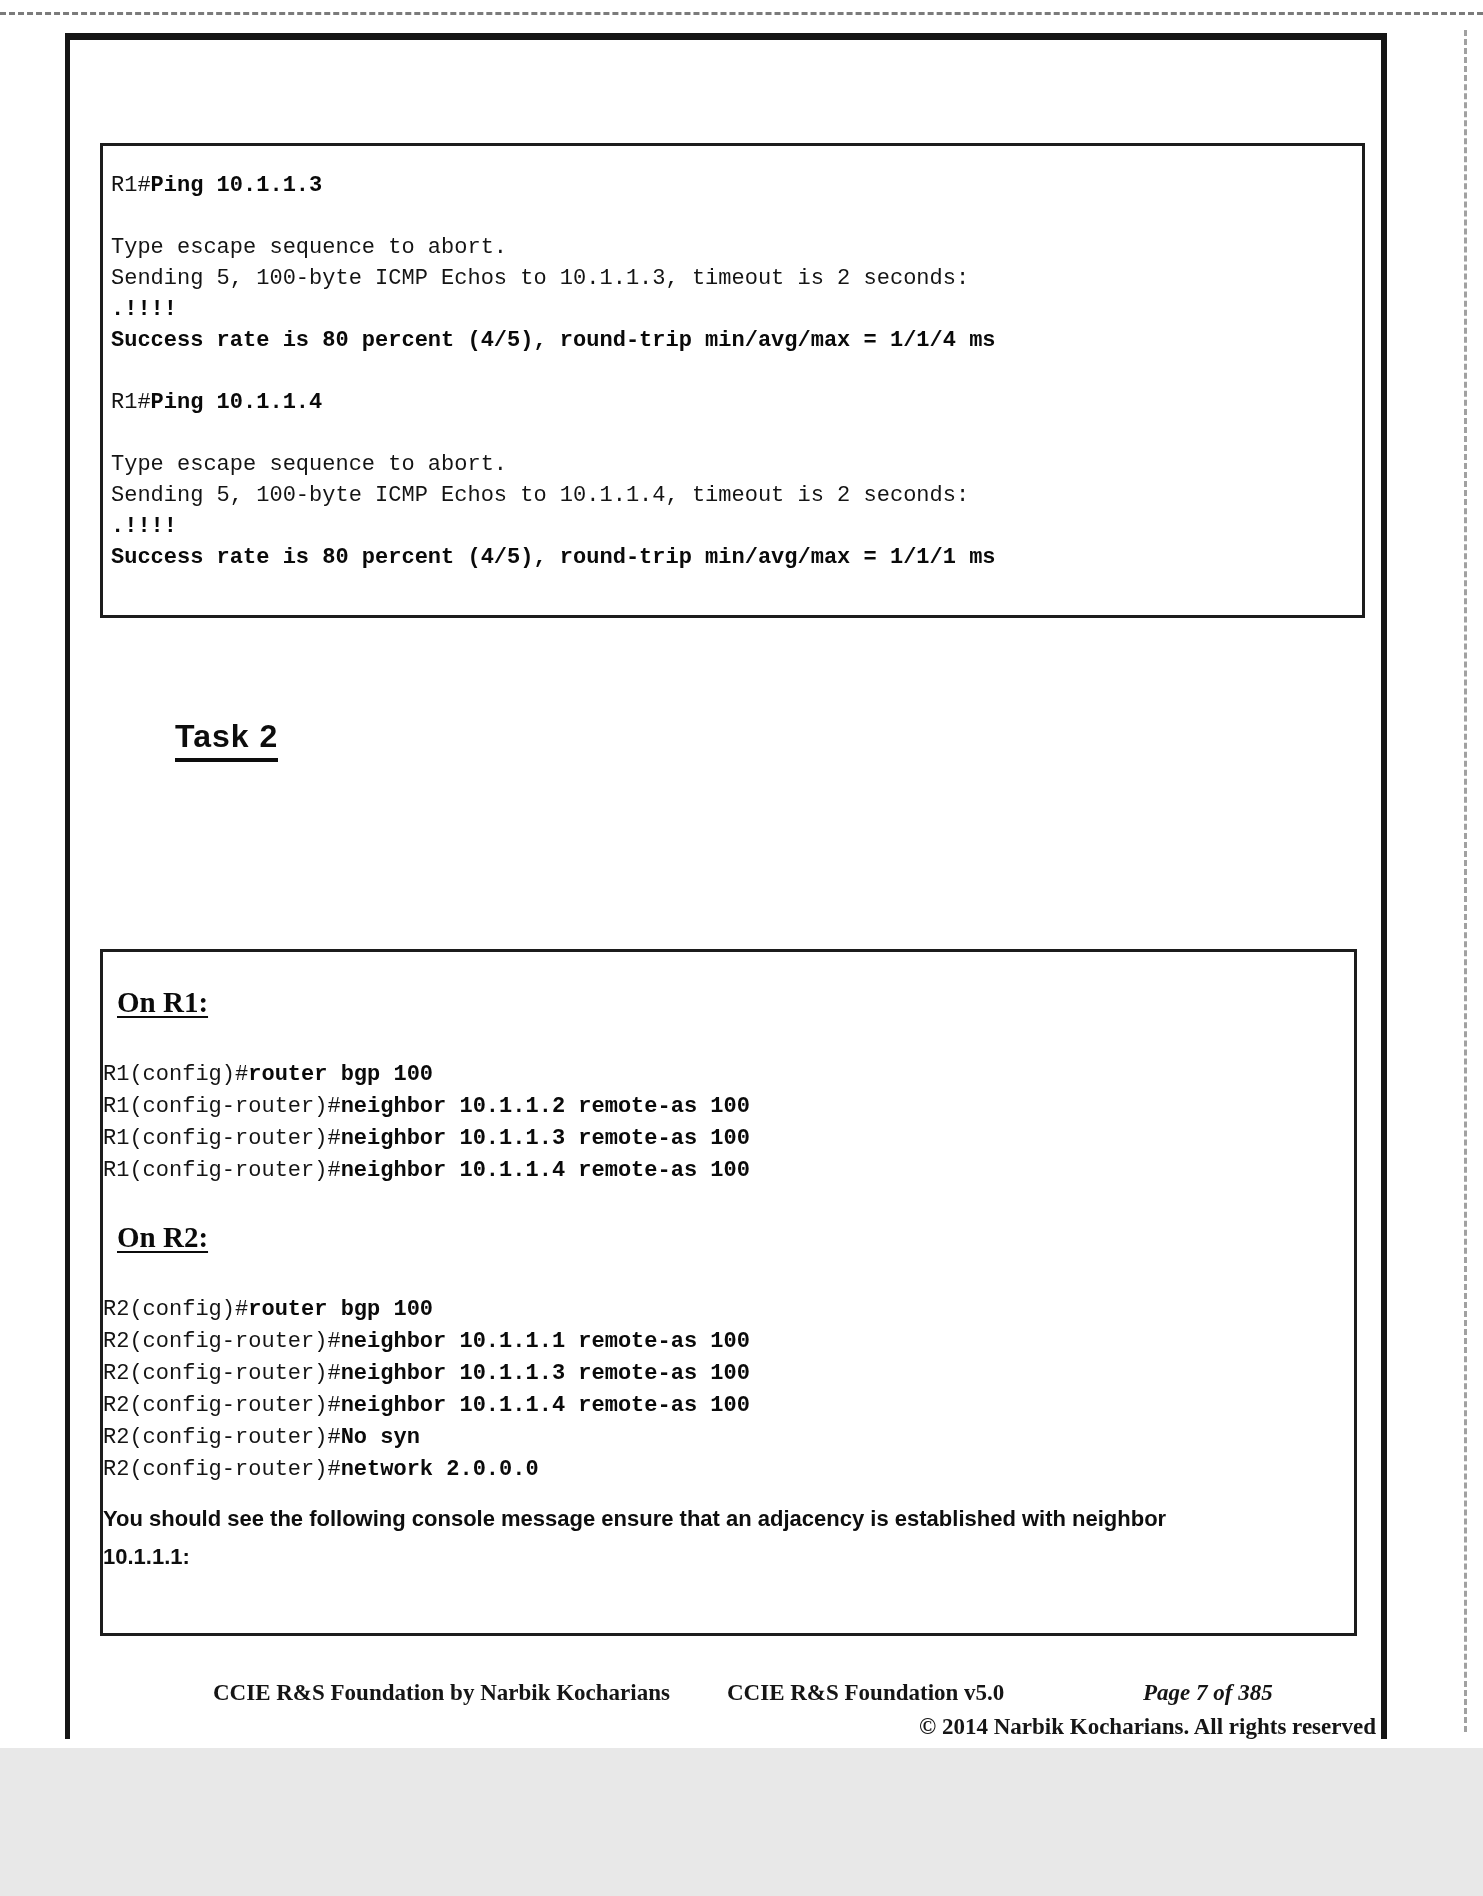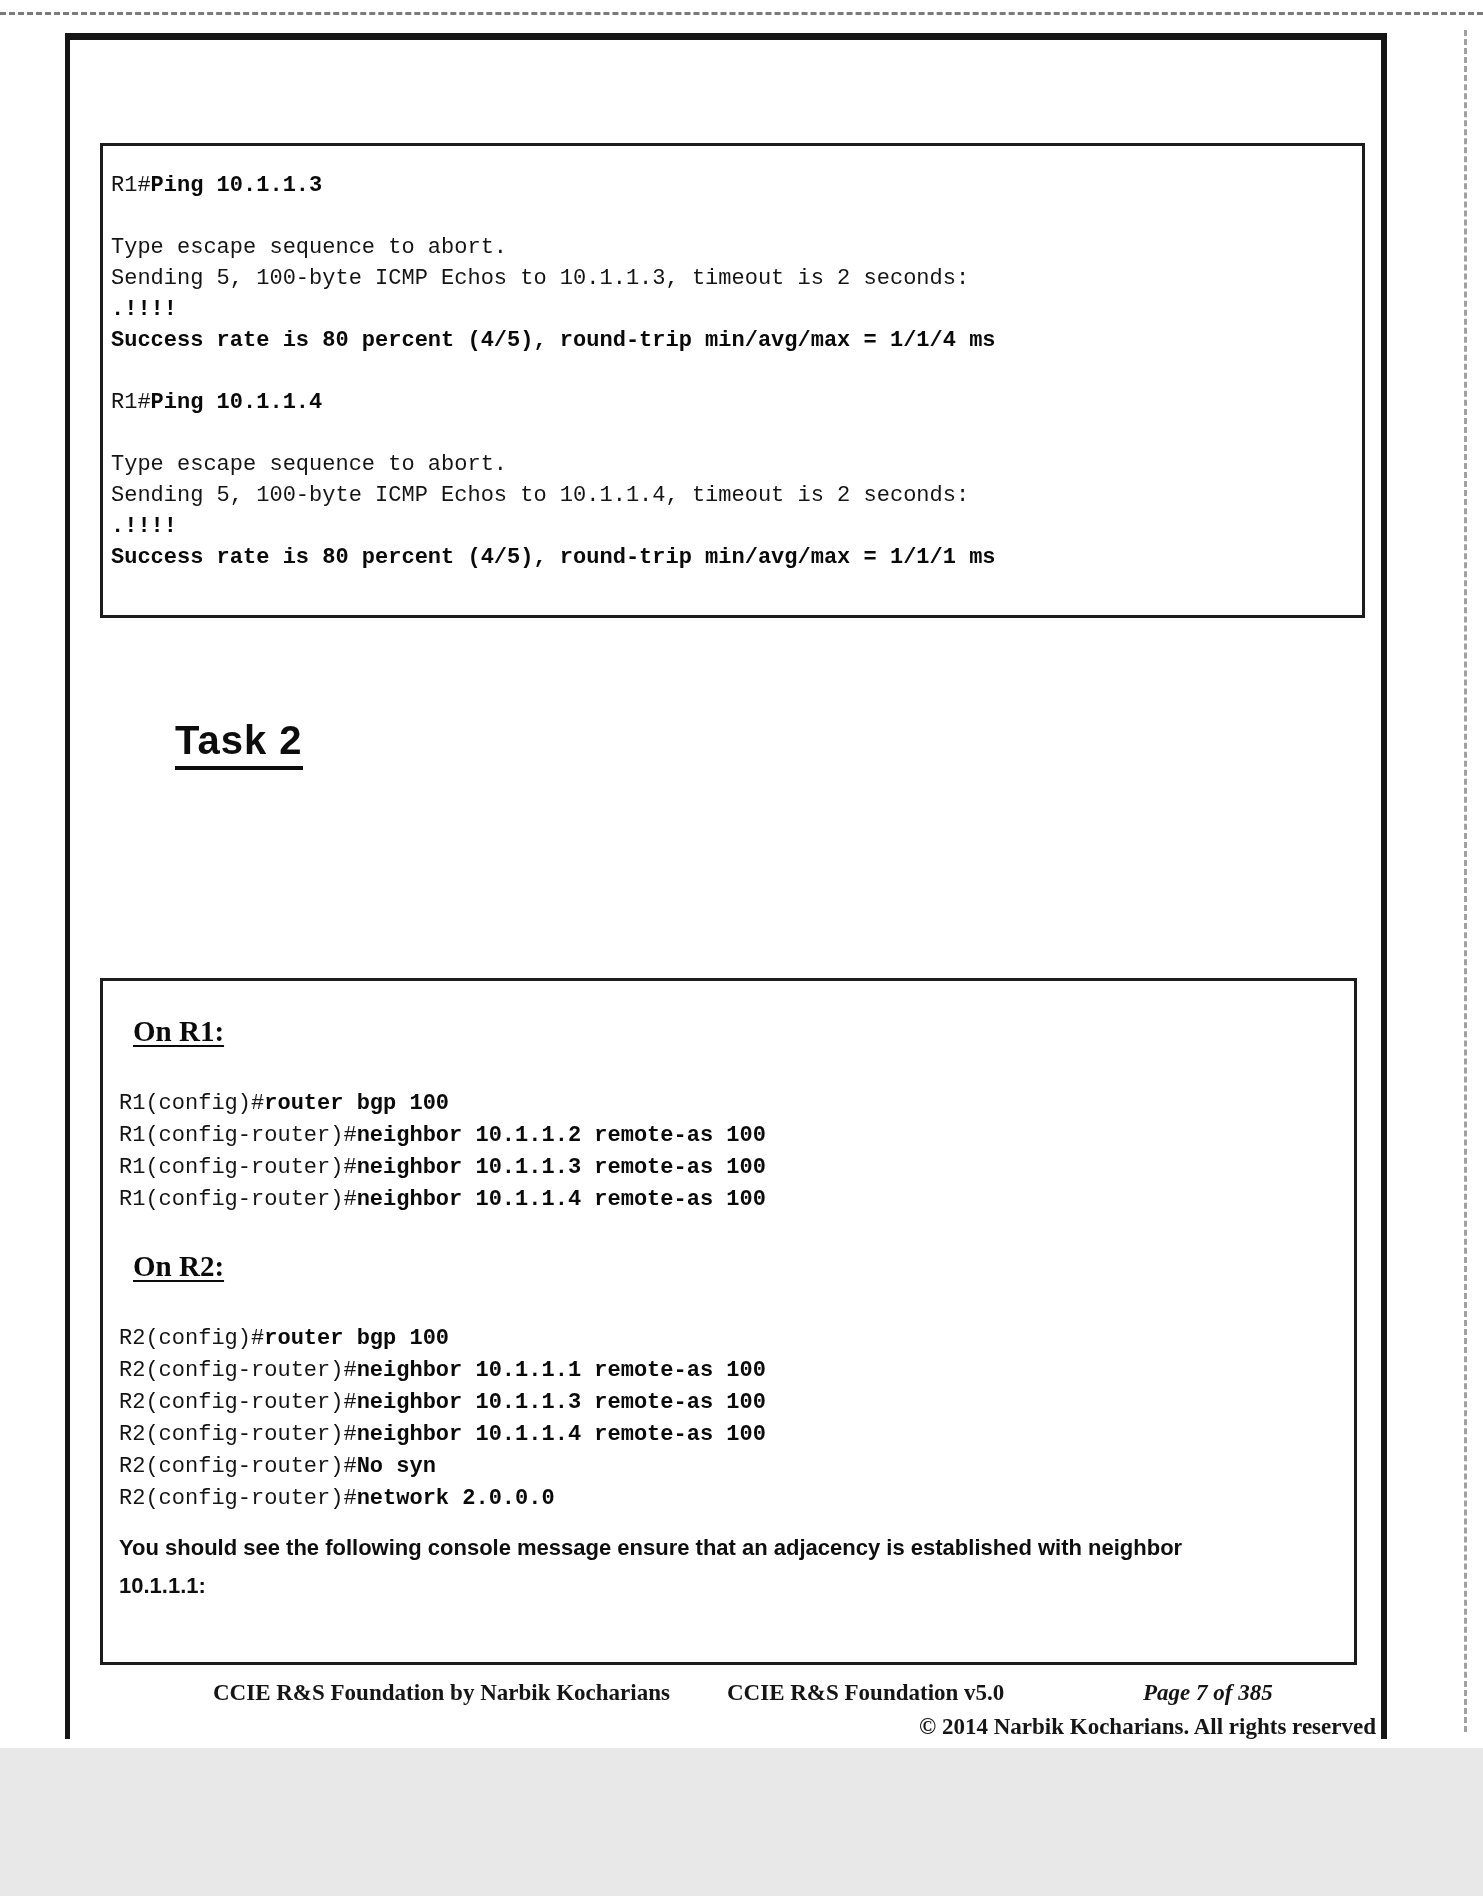--- a/index.html
+++ b/index.html
@@ -29,33 +29,33 @@
   }
   .mono-line{
     font-family:"Liberation Mono","DejaVu Sans Mono",monospace;
     font-size:22px;line-height:31px;white-space:pre;color:#141414;
   }
   .mono-line .b{font-weight:bold;color:#0a0a0a;}
   
   .task-heading{
     position:absolute;left:175px;top:718px;margin:0;
     font-family:"Liberation Sans","DejaVu Sans",sans-serif;
-    font-size:40px;font-weight:bold;color:#0d0d0d;
+    font-size:32px;font-weight:bold;color:#0d0d0d;
     border-bottom:4px solid #0d0d0d;padding-bottom:3px;letter-spacing:1px;
   }
   .task-body{
     position:absolute;left:175px;top:800px;width:1080px;margin:0;
     font-family:"Liberation Sans","DejaVu Sans",sans-serif;
     font-size:24px;line-height:35px;color:#161616;
   }
   
   .config-box{
-    position:absolute;left:100px;top:978px;width:1257px;height:687px;
+    position:absolute;left:100px;top:949px;width:1257px;height:687px;
     border:3px solid #1c1c1c;box-sizing:border-box;
-    padding:0 8px 0 16px;overflow:hidden;
+    padding:0 8px 0 0;overflow:hidden;
   }
   .cfg-heading{
     font-family:"Liberation Serif","DejaVu Serif",serif;
     font-size:29px;font-weight:bold;color:#0b0b0b;
     text-decoration:underline;text-decoration-thickness:2px;text-underline-offset:4px;
     margin:34px 0 40px 14px;
   }
   .config-box .mono-line{line-height:32px;}
   .note{
     margin:14px 0 0 0;

